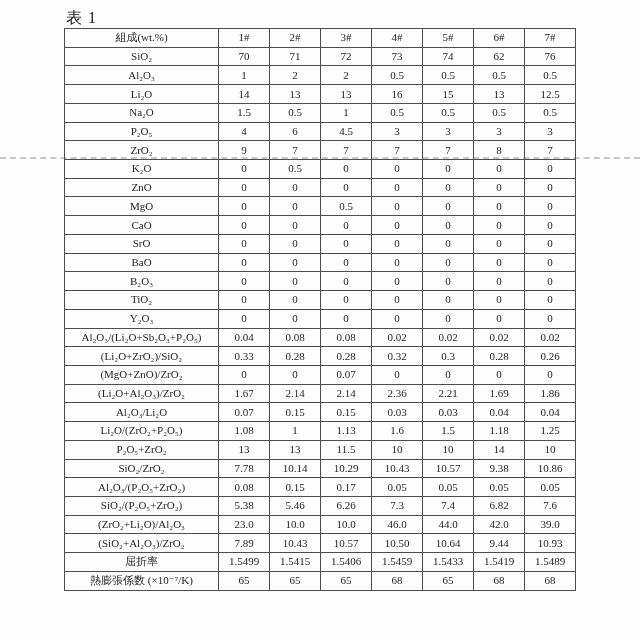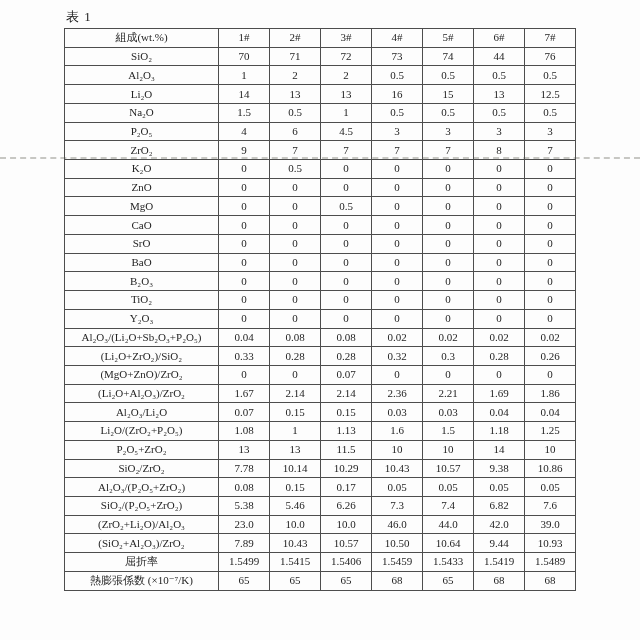--- a/index.html
+++ b/index.html
@@ -13,21 +13,21 @@
   .page {
     position: relative;
     width: 640px;
     height: 640px;
     background: #fdfdfd;
   }
   .caption {
     position: absolute;
     left: 66px;
     top: 8px;
-    font-size: 13px;
+    font-size: 16px;
     letter-spacing: 1px;
     color: #222;
   }
   table.comp {
     position: absolute;
     left: 64px;
     top: 28px;
     width: 512px;
     border-collapse: collapse;
     table-layout: fixed;
@@ -88,21 +88,21 @@
         </tr>
     </thead>
     <tbody>
         <tr>
           <th>SiO₂</th>
           <td>70</td>
           <td>71</td>
           <td>72</td>
           <td>73</td>
           <td>74</td>
-          <td>44</td>
+          <td>62</td>
           <td>76</td>
         </tr>
         <tr>
           <th>Al₂O₃</th>
           <td>1</td>
           <td>2</td>
           <td>2</td>
           <td>0.5</td>
           <td>0.5</td>
           <td>0.5</td>

